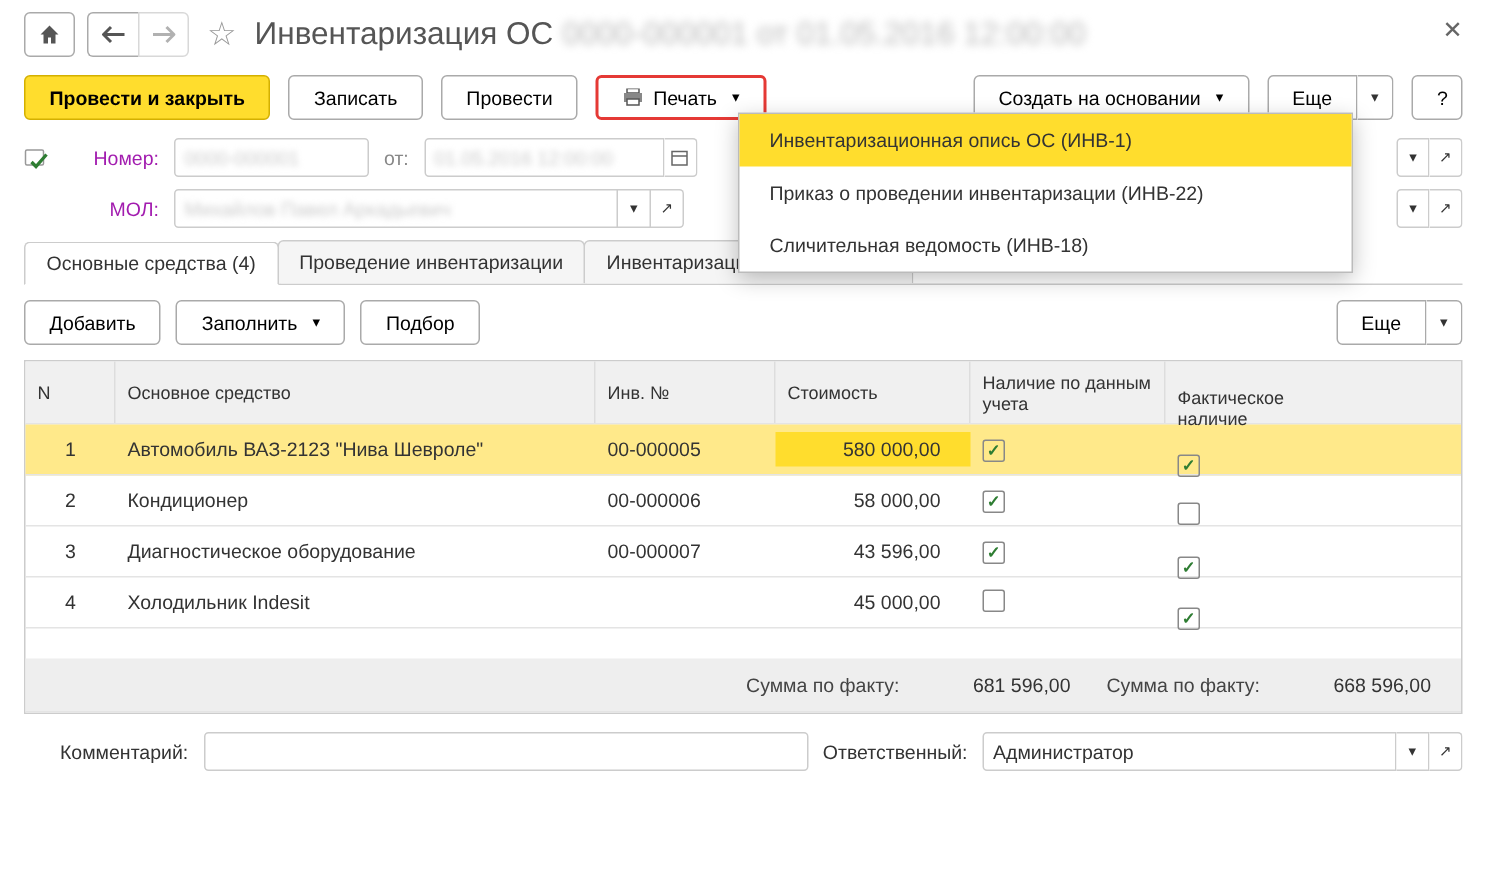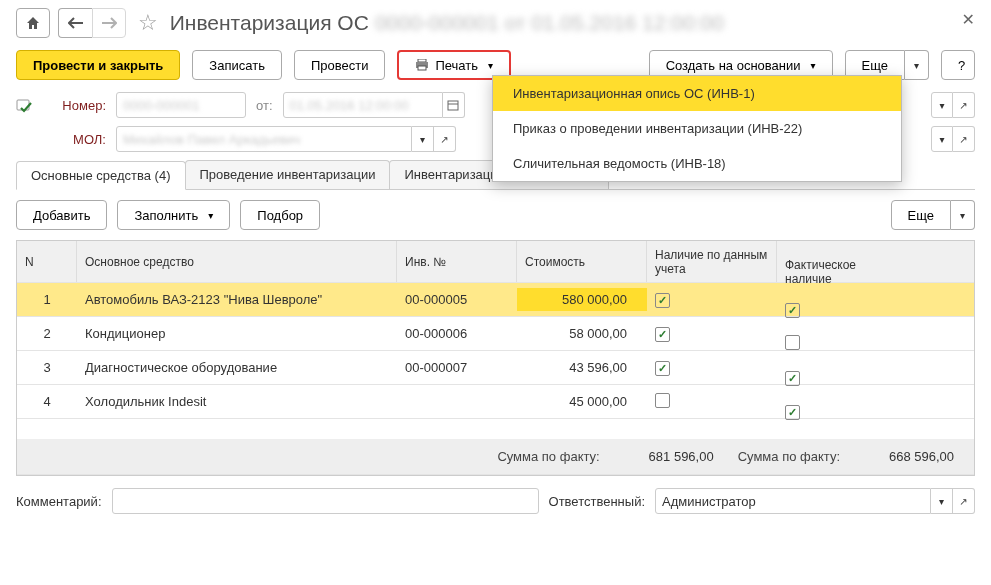--- a/index.html
+++ b/index.html
@@ -112,21 +112,21 @@
   .q-btn { width: 30px; }
   .form-row {
     display: flex;
     align-items: center;
     gap: 10px;
     margin-bottom: 8px;
   }
   .label {
     width: 64px;
     text-align: right;
-    color: #7f1d1d;
+    color: #a21caf;
   }
   .input-like {
     height: 26px;
     border: 1px solid #ccc;
     border-radius: 3px;
     padding: 0 6px;
     display: flex;
     align-items: center;
     background: #fff;
   }
@@ -255,20 +255,21 @@
     font-size: 13px;
   }
   .tfoot .lbl { color: #444; }
   .tfoot .val { min-width: 90px; text-align: right; }
   
   .bottom-row {
     display: flex;
     align-items: center;
     gap: 10px;
     margin-top: 12px;
+    margin-left: 24px;
   }
   .bottom-row .input-like { flex: 1; }
   
   .dropdown-menu {
     position: absolute;
     top: 75px;
     left: 492px;
     width: 410px;
     background: #fff;
     border: 1px solid #bbb;

